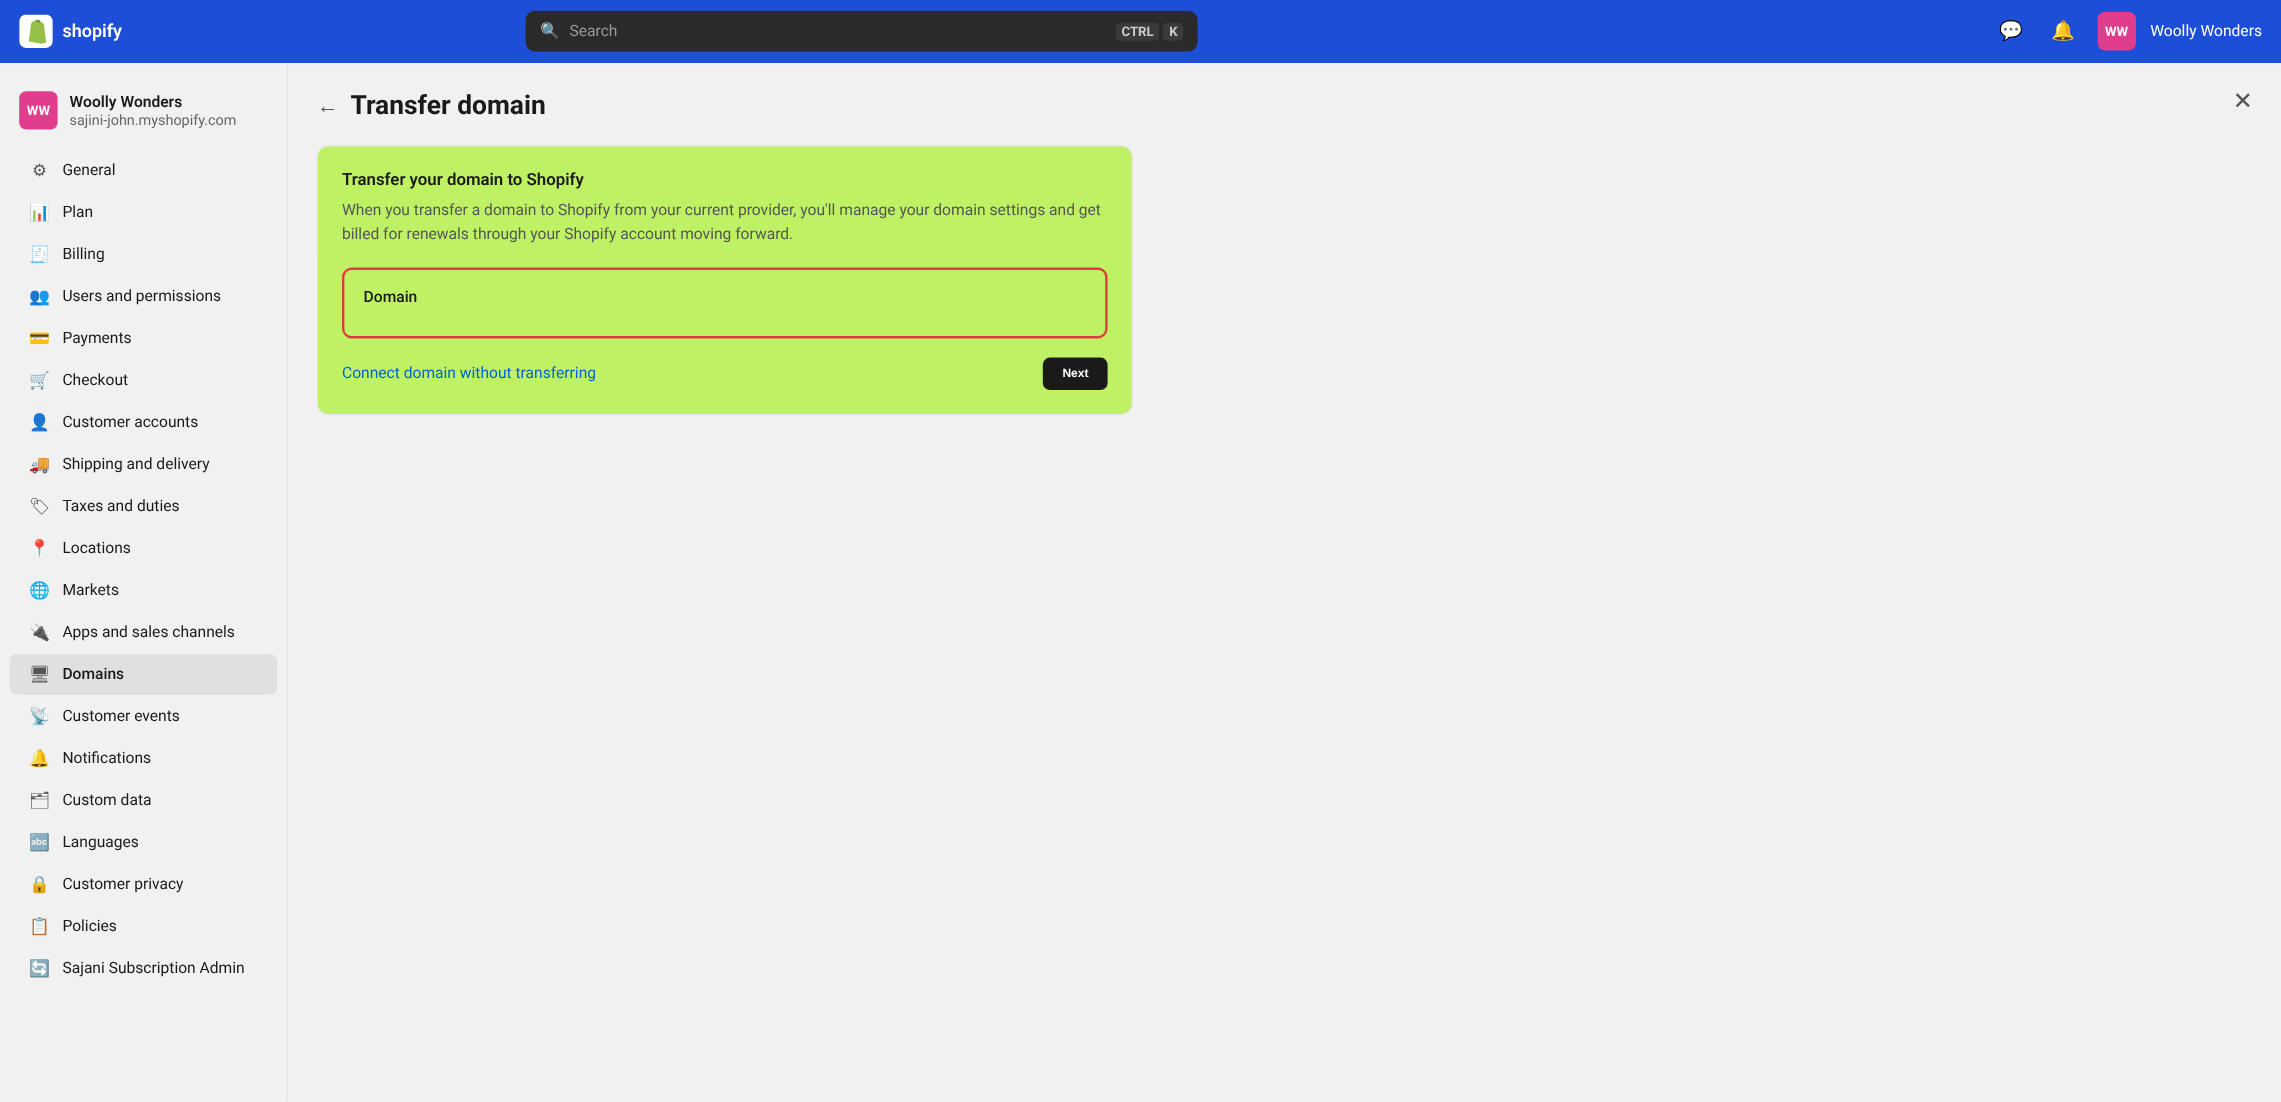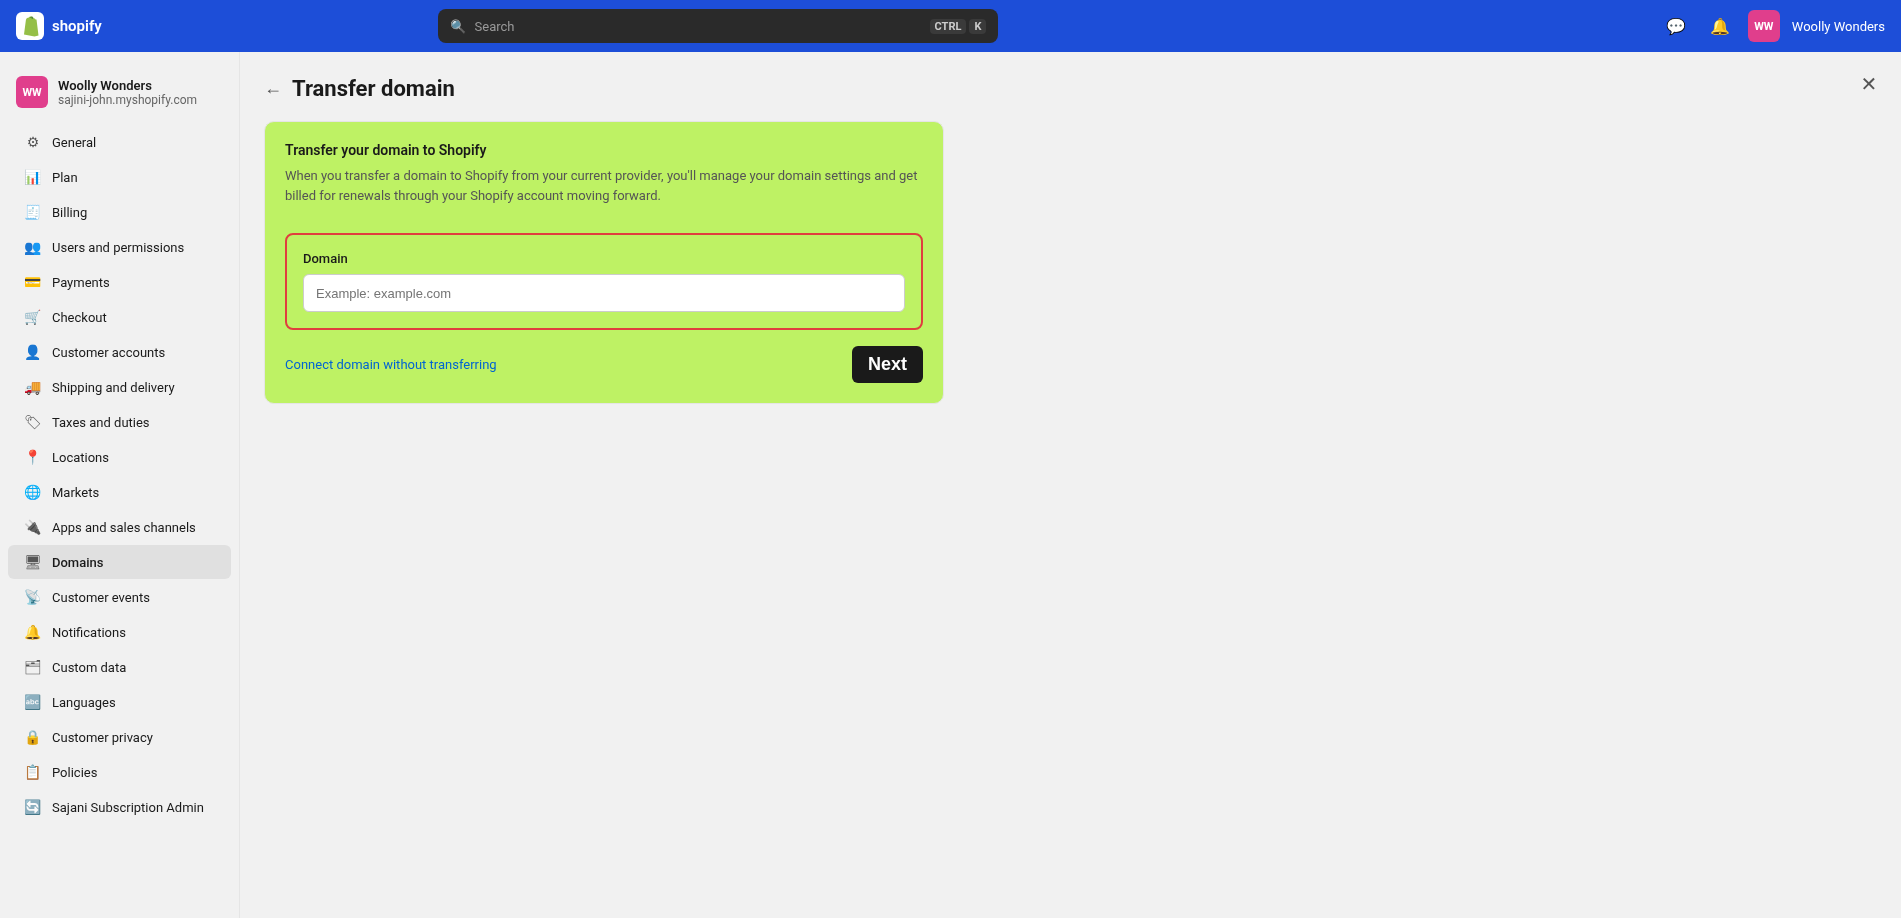--- a/index.html
+++ b/index.html
@@ -226,21 +226,21 @@
     }
     .card-title {
       font-size: 14px;
       font-weight: 600;
       color: #1a1a1a;
       margin-bottom: 8px;
     }
     .card-desc {
       font-size: 13px;
       color: #555;
-      margin-bottom: 28px;
+      margin-bottom: 18px;
       line-height: 1.5;
     }
     .domain-section {
       border: 2px solid #e03e3e;
       border-radius: 8px;
       padding: 16px;
       margin-bottom: 16px;
     }
     .domain-label {
       font-size: 13px;
@@ -269,21 +269,21 @@
       color: #0064d2;
       text-decoration: none;
       cursor: pointer;
     }
     .next-btn {
       background: #1a1a1a;
       color: #fff;
       border: none;
       border-radius: 6px;
       padding: 8px 16px;
-      font-size: 18px;
+      font-size: 10px;
       font-weight: 600;
       cursor: pointer;
     }
   </style>
 </head>
 <body>
 
 <nav class="topnav">
   <a class="topnav-logo">
     <svg class="shopify-logo-icon" viewBox="0 0 28 28" fill="none" xmlns="http://www.w3.org/2000/svg">
@@ -421,21 +421,20 @@
       </button>
       <h1 class="page-title">Transfer domain</h1>
     </div>
 
     <div class="card">
       <div class="card-title">Transfer your domain to Shopify</div>
       <div class="card-desc">When you transfer a domain to Shopify from your current provider, you'll manage your domain settings and get billed for renewals through your Shopify account moving forward.</div>
 
       <div class="domain-section">
         <div class="domain-label">Domain</div>
-        <input class="domain-input" type="text" placeholder="Example: example.com" style="">
       </div>
 
       <div class="card-footer">
         <a class="connect-link">Connect domain without transferring</a>
         <button class="next-btn">Next</button>
       </div>
     </div>
   </main>
 </div>
 

